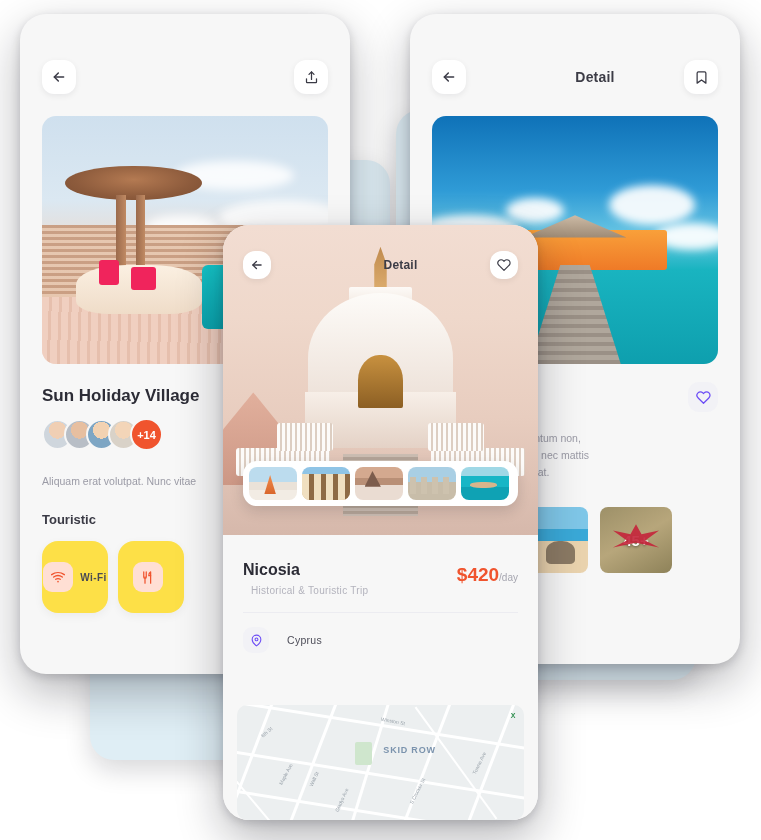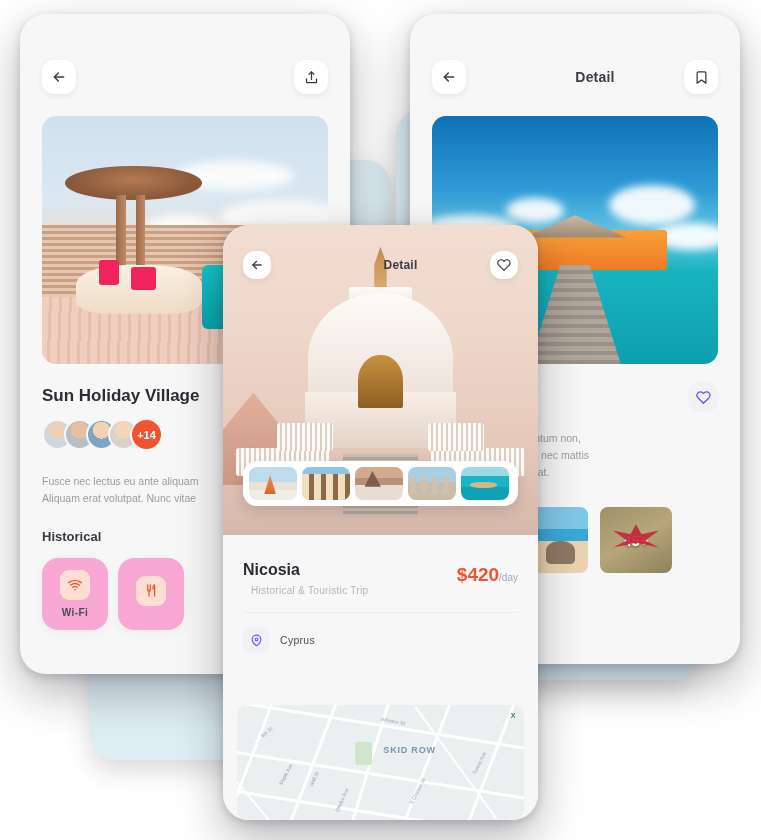--- a/index.html
+++ b/index.html
@@ -188,34 +188,34 @@
   .av4{background:radial-gradient(circle at 50% 34%,#f3d5b8 0 38%,#d9d2c8 38%);}
   .av-more{
     width:29px;height:29px;border-radius:50%;background:#f0542e;color:#fff;
     display:flex;align-items:center;justify-content:center;font-size:11px;font-weight:bold;
     margin-left:-9px;border:2px solid #f7f7f7;
   }
 
   
   .fac-row{display:flex;gap:10px;}
   .fac{
-    background:#f9a8d4;border-radius:16px;width:66px;height:72px;flex:0 0 auto;
-    display:flex;flex-direction:column;align-items:center;justify-content:center;gap:7px;
+    background:#fde047;border-radius:16px;width:66px;height:72px;flex:0 0 auto;
+    display:flex;flex-direction:row;align-items:center;justify-content:center;gap:7px;
     box-shadow:0 3px 10px rgba(20,20,30,.05);
   }
   .fac-ic{width:30px;height:30px;border-radius:9px;background:#ffdfd4;
     display:flex;align-items:center;justify-content:center;}
   .fac-lb{font-size:10px;font-weight:bold;color:#4a4a55;letter-spacing:.4px;}
 
   
   .price{color:#f0542e;font-weight:bold;font-size:19px;}
   .price small{color:#a6a6b0;font-weight:normal;font-size:10px;}
   .sub{color:#b3b3bd;font-size:10px;letter-spacing:.3px;}
   .divider{height:1px;background:#ececf1;}
-  .meta-row{display:flex;align-items:center;gap:11px;}
+  .meta-row{display:flex;align-items:center;gap:18px;}
   .meta-ic{width:26px;height:26px;border-radius:9px;background:#f2f2f6;
     display:flex;align-items:center;justify-content:center;}
   .meta-tx{font-size:10.5px;color:#4e4e59;letter-spacing:.3px;}
 
   
   .map{position:relative;background:#eceff0;overflow:hidden;}
   .map .road{position:absolute;background:#fff;}
   .map .park{position:absolute;background:#cfe6cd;border-radius:2px;}
   .map .lbl{position:absolute;color:#9aa3ab;font-size:5px;white-space:nowrap;}
   .map .hood{position:absolute;color:#7b93ad;font-weight:bold;font-size:9px;letter-spacing:.8px;}
@@ -318,25 +318,24 @@
 
     <div class="avatars" style="padding:12px 22px 0 22px;">
       <div class="av av1"></div>
       <div class="av av2"></div>
       <div class="av av3"></div>
       <div class="av av4"></div>
       <div class="av-more">+14</div>
     </div>
 
     <div class="body-text" style="padding:22px 22px 0 22px;font-size:10.5px;">
-      <div>Fusce nec lectus eu ante aliquam</div>
       <div>Aliquam erat volutpat. Nunc vitae</div>
     </div>
 
-    <div class="section-title" style="padding:22px 22px 0 22px;font-size:13px;">Historical</div>
+    <div class="section-title" style="padding:22px 22px 0 22px;font-size:13px;">Touristic</div>
 
     <div class="fac-row" style="padding:14px 22px 0 22px;">
       <div class="fac">
         <div class="fac-ic">
           <svg width="16" height="16" viewBox="0 0 24 24" fill="none" stroke="#F0542E" stroke-width="2.1" stroke-linecap="round">
             <path d="M2.5 8.5a16 16 0 0 1 19 0"></path>
               <path d="M5.5 12a11.5 11.5 0 0 1 13 0"></path>
             <path d="M8.5 15.4a7 7 0 0 1 7 0"></path>
               <circle cx="12" cy="19" r="1.2" fill="#F0542E" stroke="none"></circle>
             </svg>

